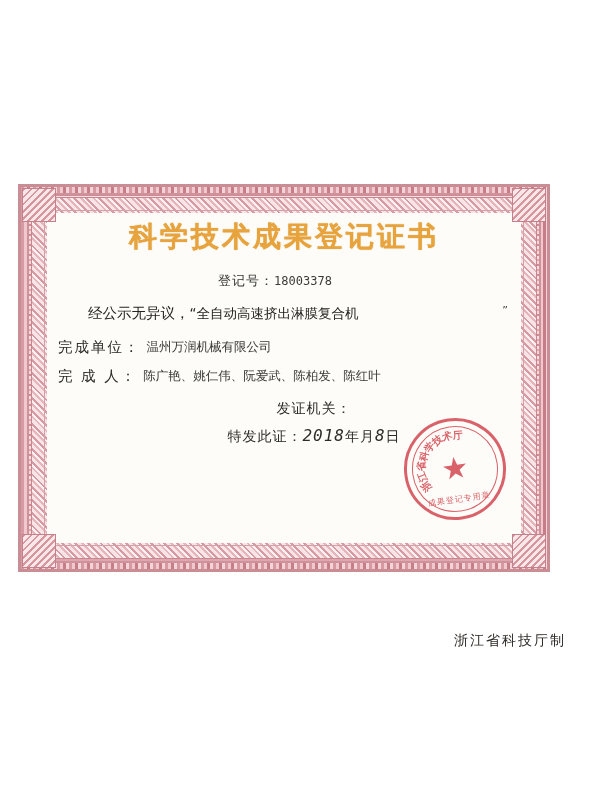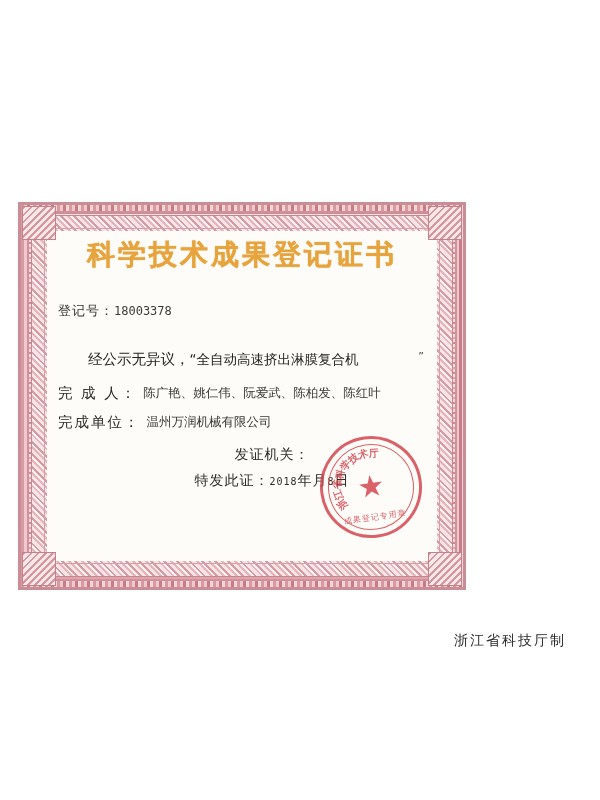--- a/index.html
+++ b/index.html
@@ -12,22 +12,22 @@
     height: 800px;
     position: relative;
     font-family: "DejaVu Sans", "Liberation Sans", sans-serif;
     overflow: hidden;
   }
 
   
   #certificate {
     position: absolute;
     left: 18px;
-    top: 202px;
-    width: 448px;
+    top: 184px;
+    width: 532px;
     height: 388px;
     background: #fdfbf7;
     box-sizing: border-box;
   }
 
   
   .border-outer {
     position: absolute;
     inset: 0;
     box-sizing: border-box;
@@ -105,36 +105,36 @@
     text-align: center;
     font-family: "DejaVu Sans", "Liberation Sans", sans-serif;
     font-weight: bold;
     font-size: 28px;
     letter-spacing: 3px;
     color: #e8a33d;
     text-shadow: 0 0 1px #d4901f;
   }
 
   .reg-no-line {
-    margin-top: 28px;
-    text-align: left;
+    margin-top: 16px;
+    text-align: center;
     font-size: 13px;
     letter-spacing: 1px;
     color: #333;
     padding-right: 18px;
   }
   .reg-no-line .reg-value {
     font-family: "DejaVu Sans Mono", "Liberation Mono", monospace;
     font-size: 12px;
     letter-spacing: 0px;
     color: #3a3a3a;
   }
 
   .body-block {
-    margin-top: 24px;
+    margin-top: 8px;
     font-size: 14.5px;
     line-height: 30px;
     color: #262321;
   }
   .para1 {
     text-indent: 30px;
     position: relative;
   }
   .quoted {
     font-size: 13.5px;
@@ -181,21 +181,22 @@
     font-size: 12.5px;
     letter-spacing: 0;
   }
   .date-row {
     margin-top: 8px;
     font-size: 14px;
     letter-spacing: 1px;
   }
   .date-row .num {
     font-family: "DejaVu Sans Mono", "Liberation Mono", monospace;
-    font-size: 10px;
+    font-size: 16px;
+    font-style: italic;
   }
 
   
   #seal {
     position: absolute;
     right: 44px;
     bottom: 52px;
     width: 96px;
     height: 96px;
     border-radius: 50%;
@@ -277,27 +278,27 @@
     </div>
 
     <div class="body-block">
       <div class="para1">
         <span>经公示无异议，</span><span class="quoted">“全自动高速挤出淋膜复合机</span>
         <span class="quote-mark-end">”</span>
       </div>
     </div>
 
     <div class="field-row">
+      <span class="field-label">完成单位：</span>
+      <span class="field-value">温州万润机械有限公司</span>
+    </div>
+
+    <div class="field-row">
       <span class="field-label">完 成 人：</span>
       <span class="field-value">陈广艳、姚仁伟、阮爱武、陈柏发、陈红叶</span>
-    </div>
-
-    <div class="field-row">
-      <span class="field-label">完成单位：</span>
-      <span class="field-value">温州万润机械有限公司</span>
     </div>
 
     <div class="issuer-block">
       <div class="issuer-row">
         <span>发证机关：</span><span class="v"></span>
       </div>
       <div class="date-row">
         <span>特发此证：</span><span class="num">2018</span><span>年</span><span class="num"></span><span>月</span><span class="num">8</span><span>日</span>
       </div>
     </div>

